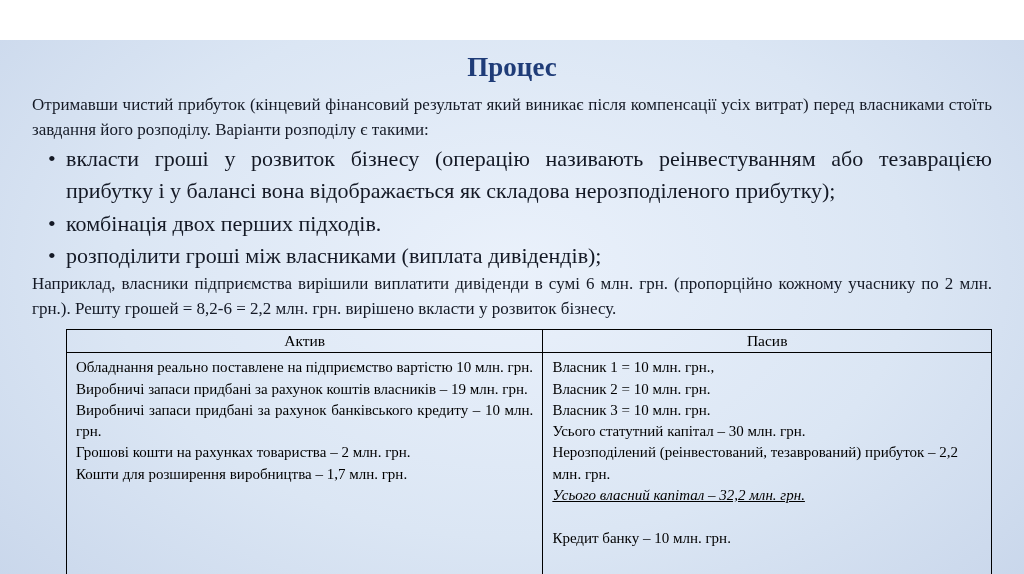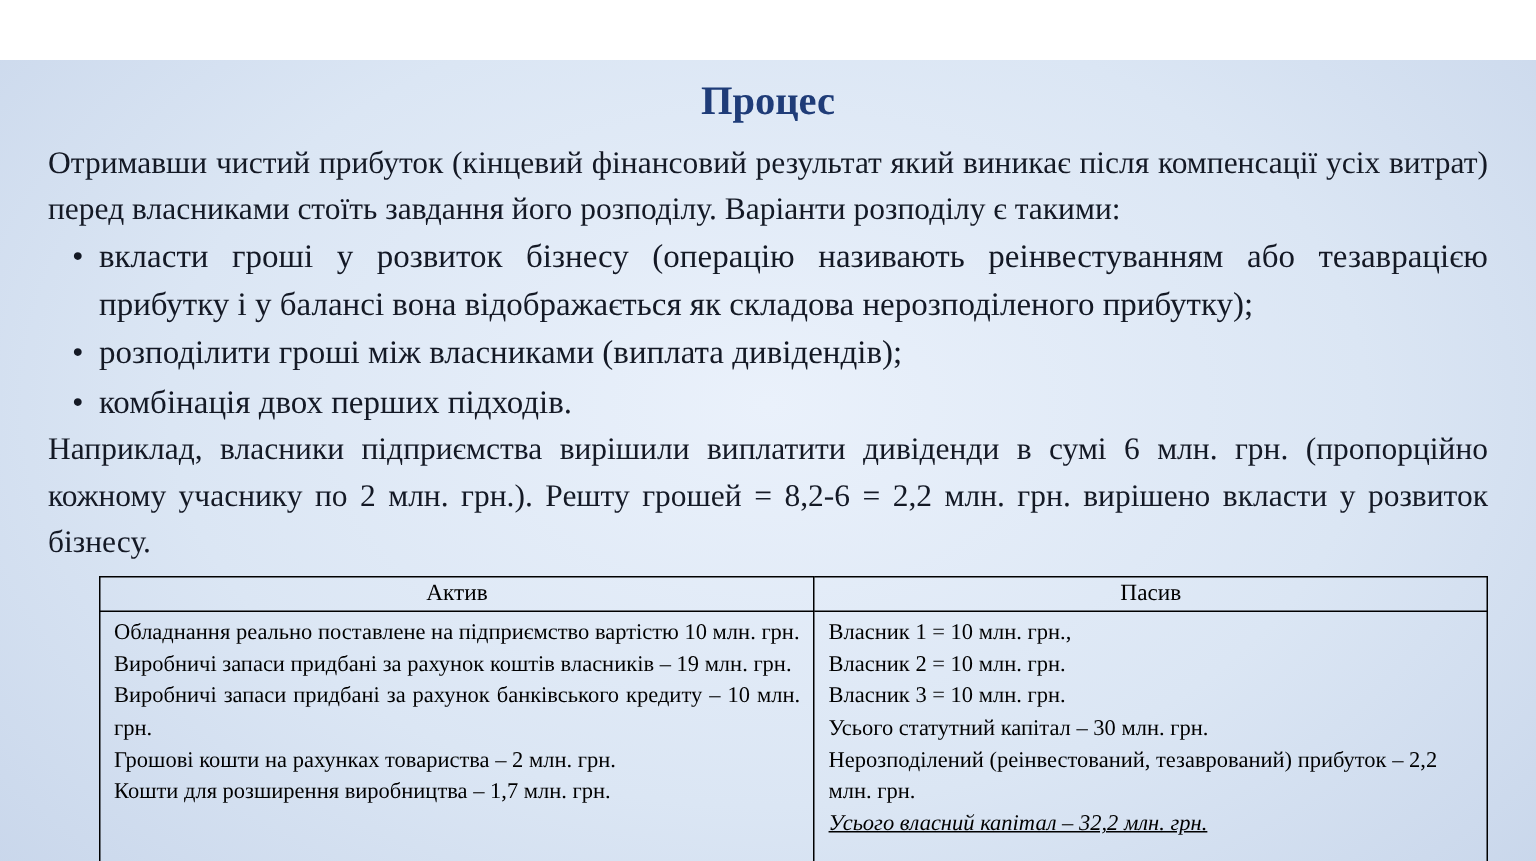--- a/index.html
+++ b/index.html
@@ -21,21 +21,21 @@
     margin: 4px 0 10px 0;
     text-align: center;
     font-size: 27px;
     font-weight: 700;
     color: #1f3c78;
     font-family: "Liberation Serif", serif;
   }
 
   .para {
     margin: 0;
-    font-size: 21px;
+    font-size: 17px;
     line-height: 1.47;
     text-align: justify;
   }
 
   .bullets {
     margin: 0;
     padding: 0 0 0 34px;
     list-style: none;
   }
   .bullets li {
@@ -95,22 +95,22 @@
 <body>
 
 <div class="slide">
 
   <h1 class="title">Процес</h1>
 
   <p class="para">Отримавши чистий прибуток (кінцевий фінансовий результат який виникає після компенсації усіх витрат) перед власниками стоїть завдання його розподілу. Варіанти розподілу є такими:</p>
 
   <ul class="bullets">
       <li>вкласти гроші у розвиток бізнесу (операцію називають реінвестуванням або тезаврацією прибутку і у балансі вона відображається як складова нерозподіленого прибутку);</li>
+      <li>комбінація двох перших підходів.</li>
       <li>розподілити гроші між власниками (виплата дивідендів);</li>
-      <li>комбінація двох перших підходів.</li>
     </ul>
 
   <p class="para">Наприклад, власники підприємства вирішили виплатити дивіденди в сумі 6 млн. грн. (пропорційно кожному учаснику по 2 млн. грн.). Решту грошей = 8,2-6 = 2,2 млн. грн. вирішено вкласти у розвиток бізнесу.</p>
 
   <table class="balance-table">
     <colgroup>
       <col class="col-assets">
       <col class="col-liab">
     </colgroup>
     <thead>

